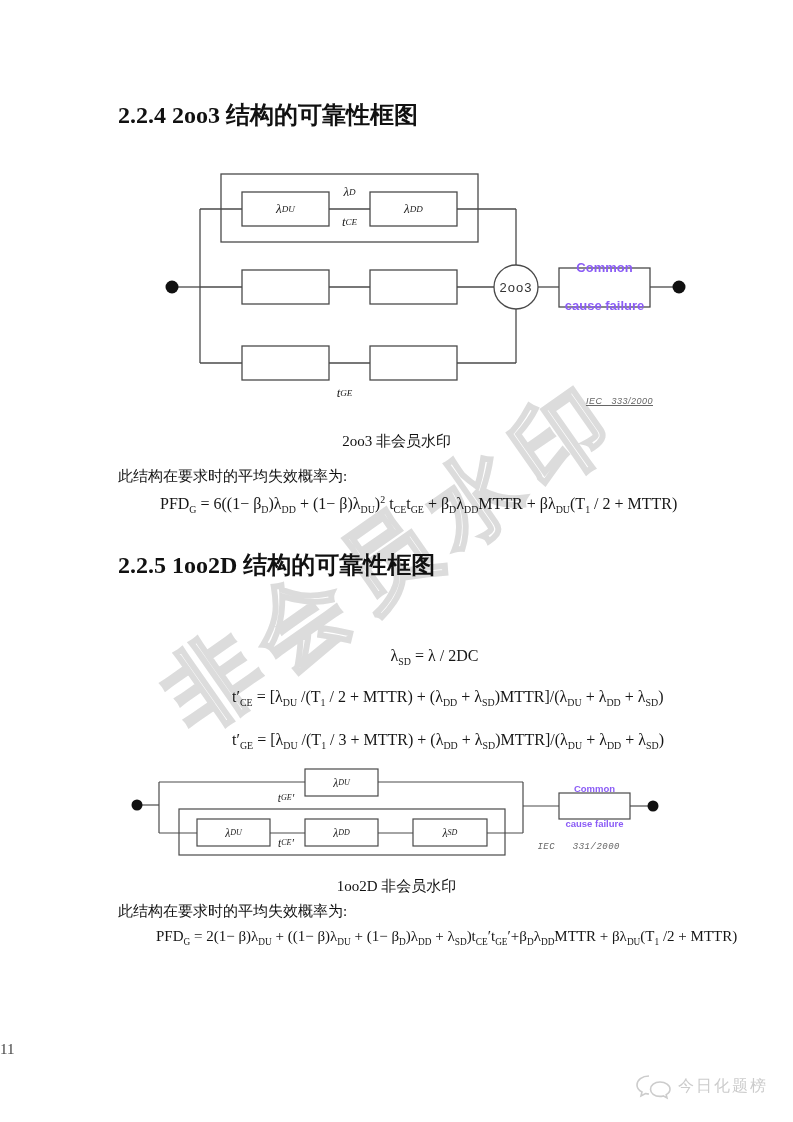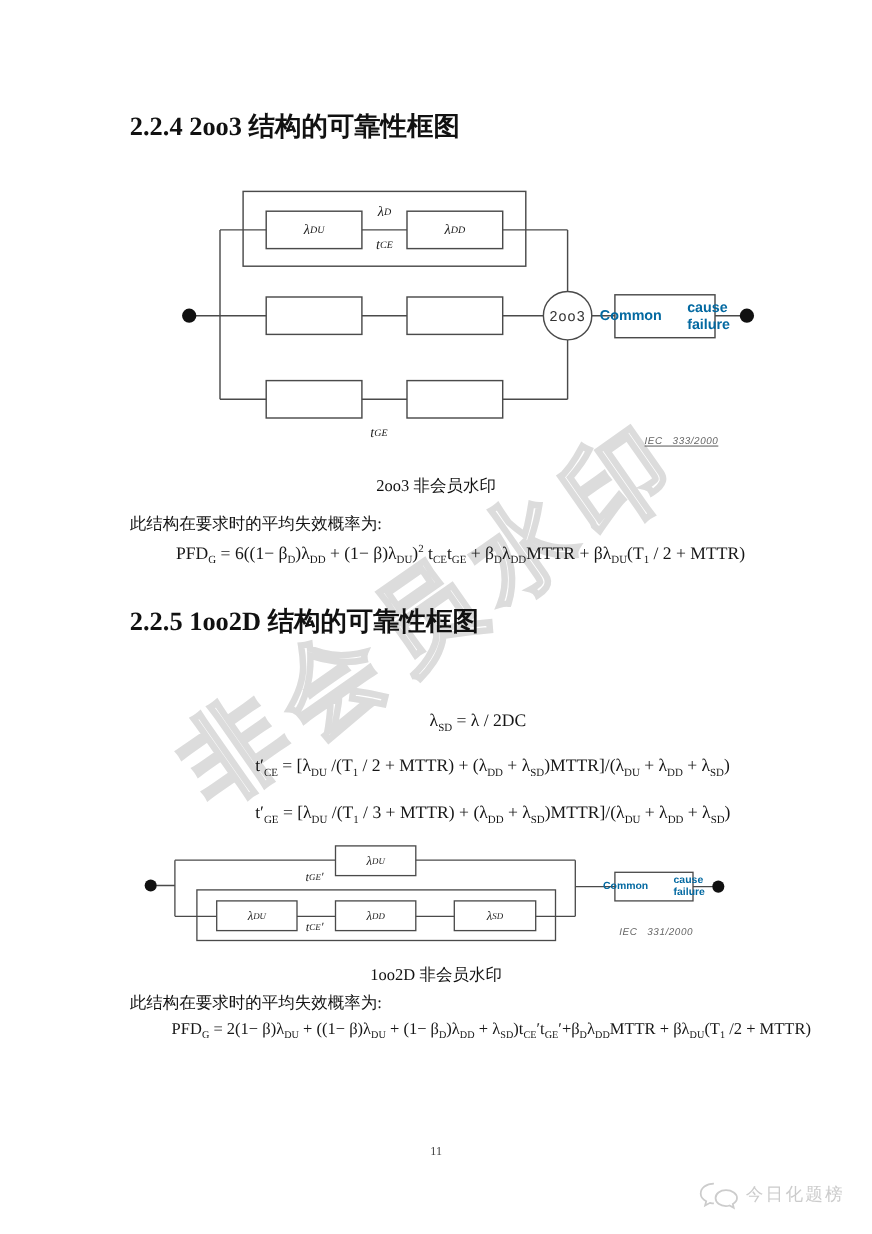--- a/index.html
+++ b/index.html
@@ -19,26 +19,26 @@
   .f-small{font-size:15px;}
   .f-center{width:100%;text-align:center;}
   .diagram{position:absolute;}
   .diagram svg{position:absolute;left:0;top:0;}
   .dlbl{position:absolute;display:flex;align-items:center;justify-content:center;
         font-style:italic;font-size:13px;color:#222;font-family:"Liberation Serif", serif;}
   .dlbl sub{font-size:70%;line-height:0;font-style:italic;}
   .d2 .dlbl{font-size:11.5px;}
   .vote{position:absolute;display:flex;align-items:center;justify-content:center;
         font-family:"Liberation Sans", sans-serif;font-size:13px;color:#333;letter-spacing:1px;}
-  .ccf{position:absolute;display:flex;flex-direction:row;align-items:center;justify-content:center;
-       font-family:"Liberation Sans", sans-serif;font-weight:bold;color:#0369a1;font-size:13px;line-height:1.15;gap:23px;}
+  .ccf{position:absolute;display:flex;flex-direction:column;align-items:center;justify-content:center;
+       font-family:"Liberation Sans", sans-serif;font-weight:bold;color:#8b5cf6;font-size:13px;line-height:1.15;gap:23px;}
   .ccf.small{font-size:9.5px;line-height:1.2;font-weight:bold;}
   .iec{position:absolute;font-family:"Liberation Sans", sans-serif;font-style:italic;
        font-size:9px;color:#666;text-align:right;white-space:pre;letter-spacing:.5px;}
-  .pageno{width:100%;text-align:center;font-size:11px;color:#444;}
+  .pageno{width:100%;text-align:left;font-size:15px;color:#444;}
   .brand{position:absolute;font-size:16px;color:#cccccc;letter-spacing:2px;white-space:nowrap;
          font-family:"Liberation Serif", serif;}
 </style>
 </head>
 <body>
 
 <div class="page">
 
   <div class="wm">非会员水印</div>
 
@@ -140,21 +140,21 @@
       <div class="dlbl" style="left:185px;top:7px;width:73px;height:27px;">λ<sub>DU</sub></div>
       <div class="dlbl" style="left:136px;top:28px;width:60px;height:16px;">t<sub>GE</sub>′</div>
       <div class="dlbl" style="left:77px;top:57px;width:73px;height:27px;">λ<sub>DU</sub></div>
       <div class="dlbl" style="left:185px;top:57px;width:73px;height:27px;">λ<sub>DD</sub></div>
       <div class="dlbl" style="left:293px;top:57px;width:74px;height:27px;">λ<sub>SD</sub></div>
       <div class="dlbl" style="left:136px;top:73px;width:60px;height:16px;">t<sub>CE</sub>′</div>
       <div class="ccf small" style="left:439px;top:31px;width:71px;height:26px;">
         <span>Common</span>
         <span>cause failure</span>
       </div>
-      <div class="iec" style="left:410px;top:80px;width:100px;">IEC   331/2000</div>
+      <div class="iec" style="left:400px;top:80px;width:100px;font-family:Liberation Mono, monospace;">IEC   331/2000</div>
     </div>
 
     <div class="abs caption" style="left:0;top:877px;">1oo2D 非会员水印</div>
 
     <div class="abs body-text" style="left:118px;top:902px;">此结构在要求时的平均失效概率为:</div>
 
     <div class="abs formula f-small" style="left:118px;top:928px;">PFD<sub>G</sub> = 2(1− β)λ<sub>DU</sub> + ((1− β)λ<sub>DU</sub> + (1− β<sub>D</sub>)λ<sub>DD</sub> + λ<sub>SD</sub>)t<sub>CE</sub>′t<sub>GE</sub>′+β<sub>D</sub>λ<sub>DD</sub>MTTR + βλ<sub>DU</sub>(T<sub>1</sub> /2 + MTTR)</div>
 
     <div class="abs pageno" style="left:0;top:1041px;">11</div>
 

